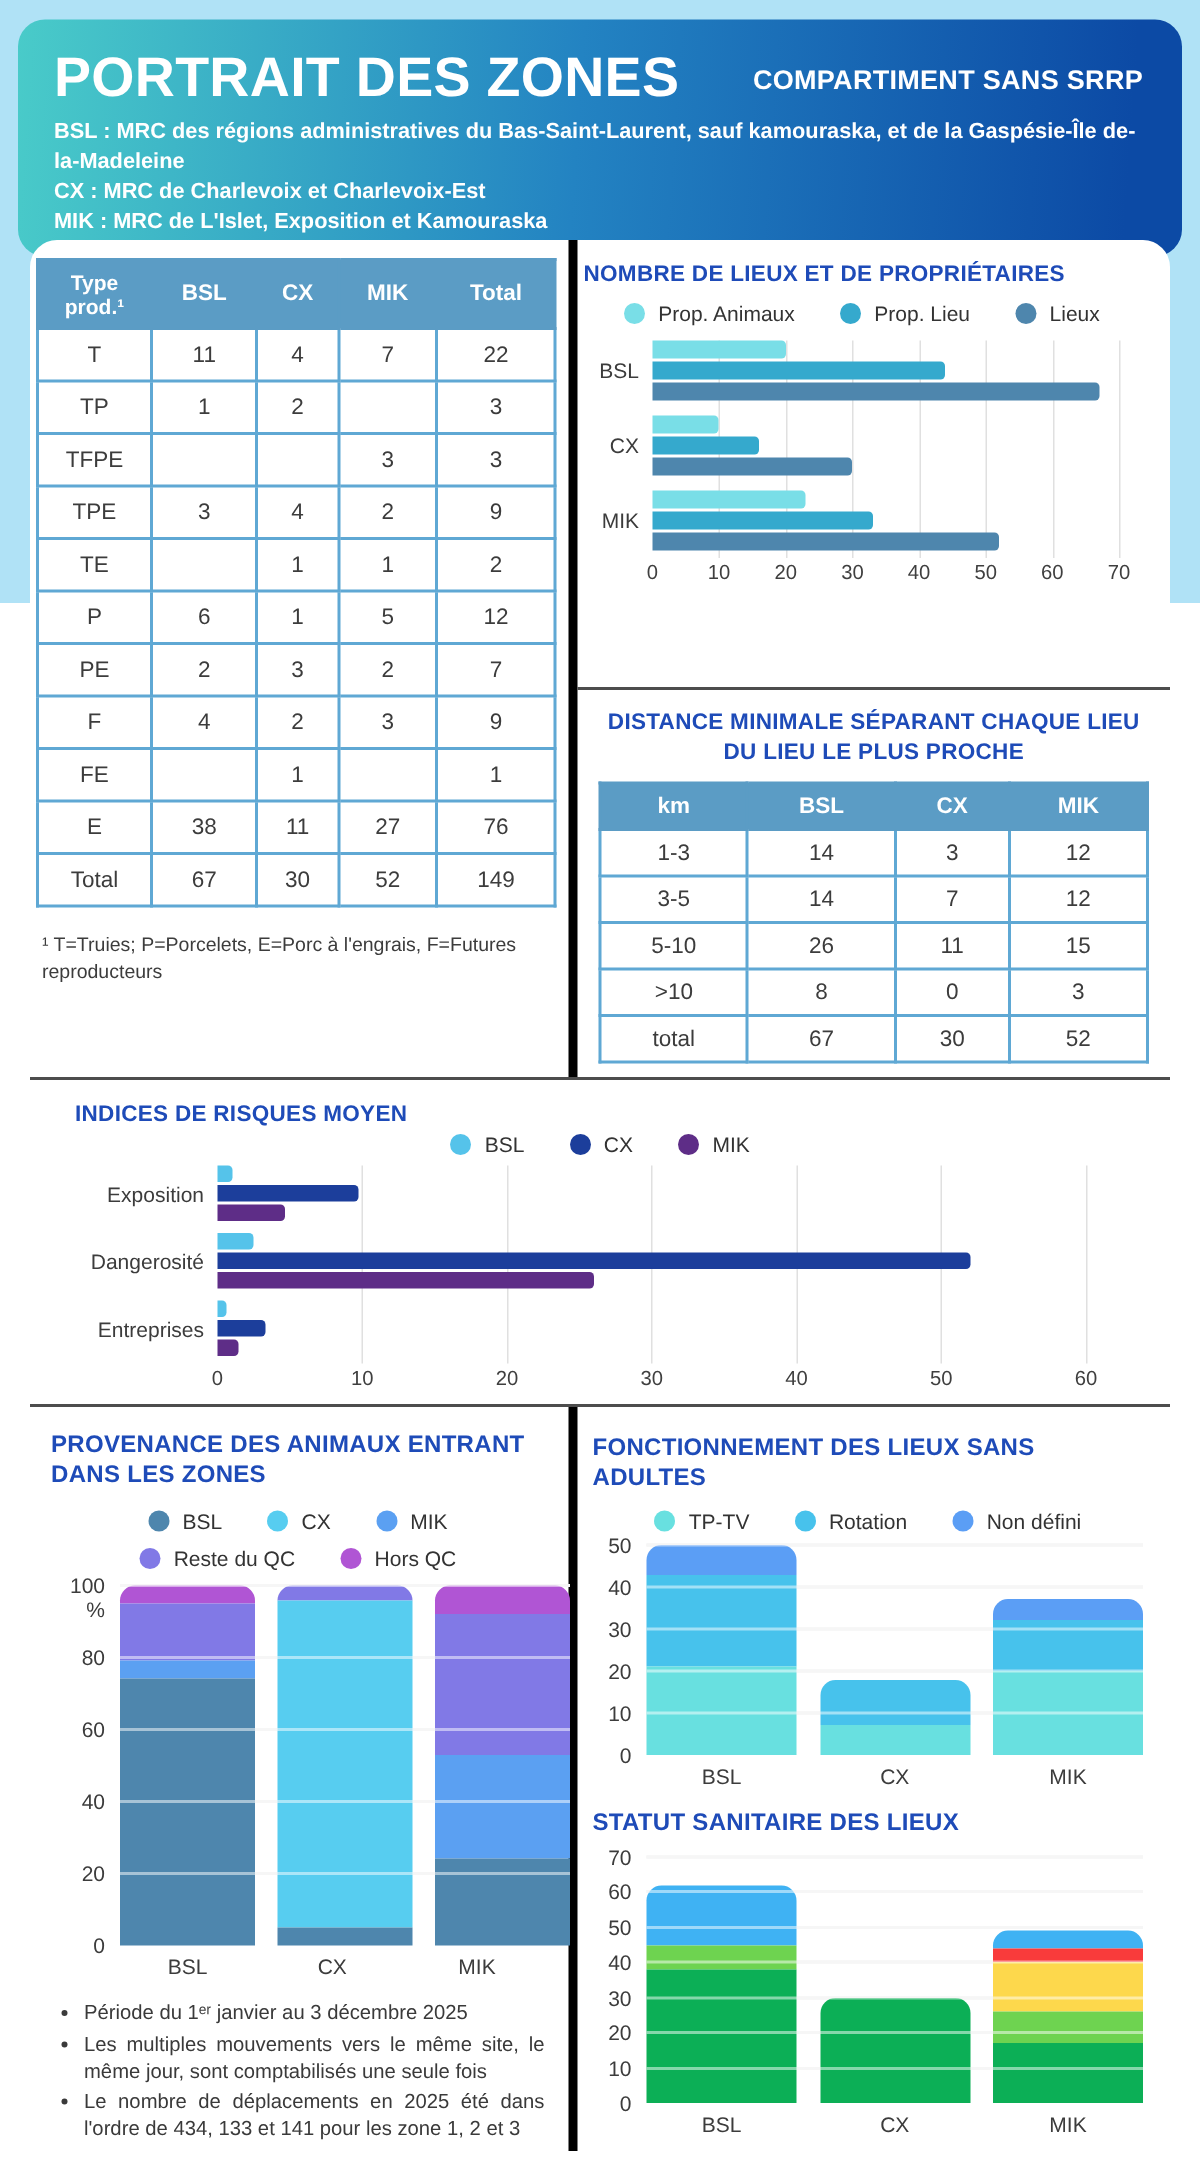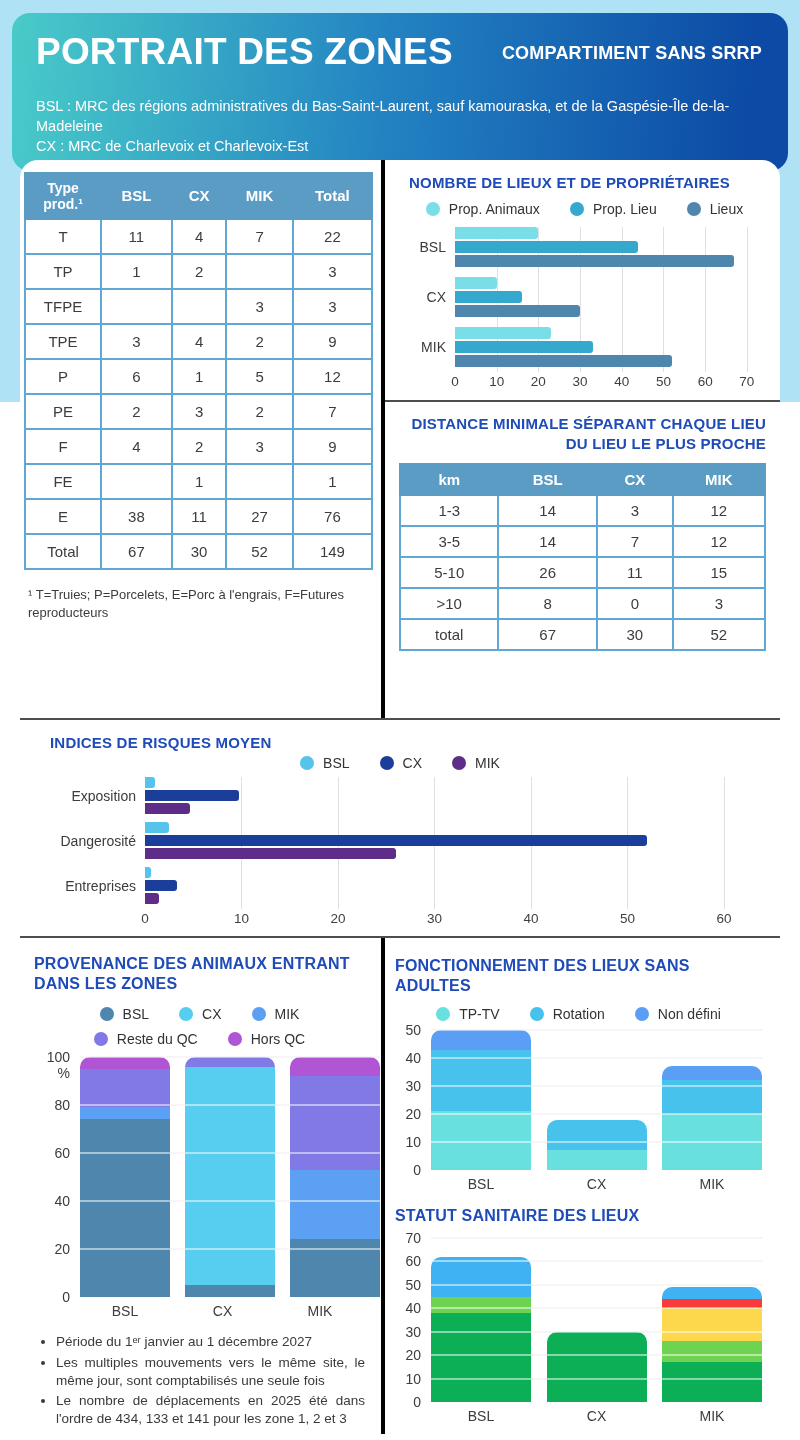--- a/index.html
+++ b/index.html
@@ -11,40 +11,40 @@
   .top-band{position:absolute;left:0;top:0;width:800px;height:402px;background:#b0e2f6;}
   
   .header{
     position:absolute;left:12px;top:13px;width:776px;height:158px;border-radius:18px;
     background:linear-gradient(94deg,#49cbc9 0%,#2383c2 48%,#0c4aa5 95%);
     color:#fff;box-sizing:border-box;padding:20px 26px 0 24px;
   }
   .header-row{display:flex;align-items:flex-start;justify-content:space-between;}
   .page-title{margin:0;font-size:37px;font-weight:800;letter-spacing:.2px;line-height:1.05;}
   .badge{font-size:18px;font-weight:800;letter-spacing:.2px;margin-top:10px;white-space:nowrap;}
-  .defs{margin-top:24px;font-size:14.5px;line-height:1.38;font-weight:400;}
+  .defs{margin-top:6px;font-size:14.5px;line-height:1.38;font-weight:700;}
   
   .card{
     position:absolute;left:20px;top:160px;width:760px;height:1274px;background:#ffffff;
     border-radius:18px 18px 0 0;box-sizing:border-box;display:flex;flex-direction:column;
   }
   .divider-b{border-bottom:2px solid #4d4d4d;}
-  .divider-r{border-right:4px solid #000000;}
+  .divider-r{border-right:6px solid #000000;}
   .top-section{height:560px;box-sizing:border-box;display:flex;}
   .left-pane{width:365px;box-sizing:border-box;padding:12px 8px 0 4px;}
   .right-pane{flex:1;display:flex;flex-direction:column;box-sizing:border-box;}
-  .nombre-panel{height:242px;box-sizing:border-box;padding:14px 20px 0 24px;}
+  .nombre-panel{height:300px;box-sizing:border-box;padding:14px 20px 0 4px;}
   .distance-panel{flex:1;box-sizing:border-box;padding:12px 14px 0 14px;}
   .indices-section{height:218px;box-sizing:border-box;padding:14px 30px 0 30px;}
   .bottom-section{flex:1;display:flex;}
   .bottom-left{width:365px;box-sizing:border-box;padding:16px 16px 0 14px;}
   .bottom-right{flex:1;display:flex;flex-direction:column;box-sizing:border-box;padding:18px 18px 0 10px;}
   .sec-title{color:#1e4bb8;font-weight:700;font-size:15px;letter-spacing:.2px;margin:0;}
   .sec-title.big{font-size:16px;line-height:1.25;}
-  .sec-title.center{text-align:right;line-height:1.3;}
+  .sec-title.center{text-align:center;line-height:1.3;}
   
   table.dtable{border-collapse:collapse;width:100%;}
   table.dtable th{
     background:#5b9cc5;color:#fff;font-weight:700;font-size:15px;padding:6px 4px;
     border:2px solid #5b9cc5;line-height:1.15;
   }
   table.dtable td{
     border:2px solid #5fa8d4;text-align:center;font-size:15px;color:#3c3c3c;
     padding:0 4px;background:#fff;
   }
@@ -156,20 +156,27 @@
                 <td>3</td>
               </tr>
               <tr>
                 <td>TPE</td>
                 <td>3</td>
                 <td>4</td>
                 <td>2</td>
                 <td>9</td>
               </tr>
               <tr>
+                <td>TE</td>
+                <td></td>
+                <td>1</td>
+                <td>1</td>
+                <td>2</td>
+              </tr>
+              <tr>
                 <td>P</td>
                 <td>6</td>
                 <td>1</td>
                 <td>5</td>
                 <td>12</td>
               </tr>
               <tr>
                 <td>PE</td>
                 <td>2</td>
                 <td>3</td>
@@ -456,21 +463,21 @@
               </div>
             </div>
           </div>
           <div class="vxrow">
             <div class="vxlab">BSL</div>
             <div class="vxlab">CX</div>
             <div class="vxlab">MIK</div>
           </div>
         </div>
       <ul class="notes">
-          <li>Période du 1ᵉʳ janvier au 1 décembre 2027</li>
+          <li>Période du 1ᵉʳ janvier au 3 décembre 2025</li>
           <li>Les multiples mouvements vers le même site, le même jour, sont comptabilisés une seule fois</li>
           <li>Le nombre de déplacements en 2025 été dans l'ordre de 434, 133 et 141 pour les zone 1, 2 et 3</li>
         </ul>
     </div>
     <div class="bottom-right">
       <div class="fonct-block">
         <h2 class="sec-title big">FONCTIONNEMENT DES LIEUX SANS ADULTES</h2>
         <div class="legend legend-row">
             <span class="legend-item">
               <span class="ldot" style="background: rgb(104, 224, 224);"></span>

